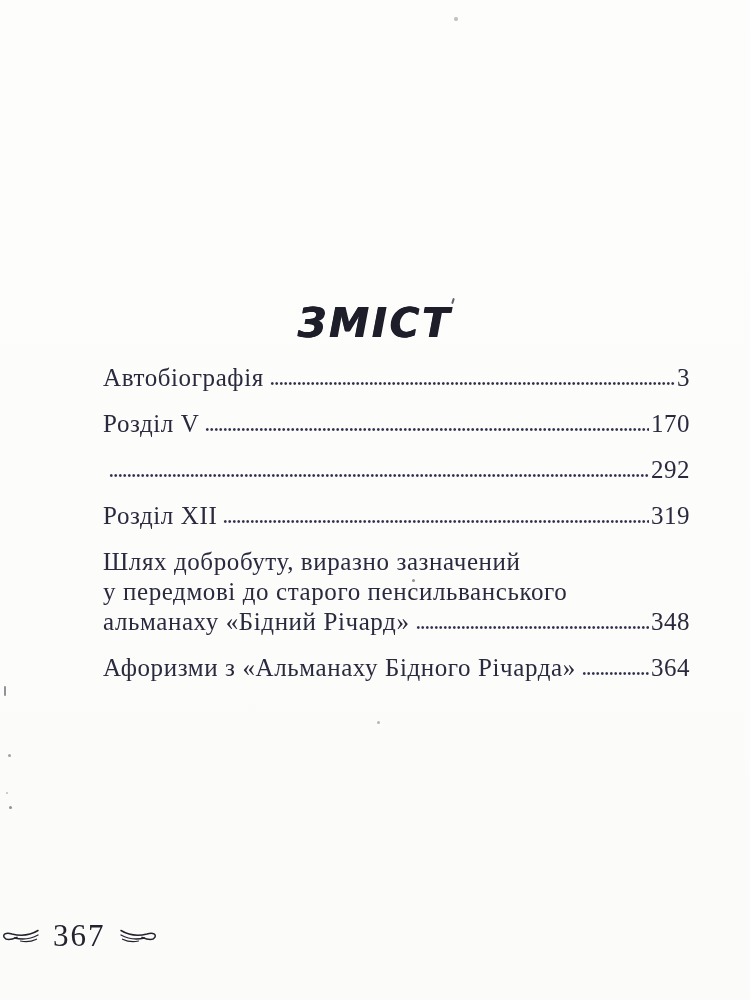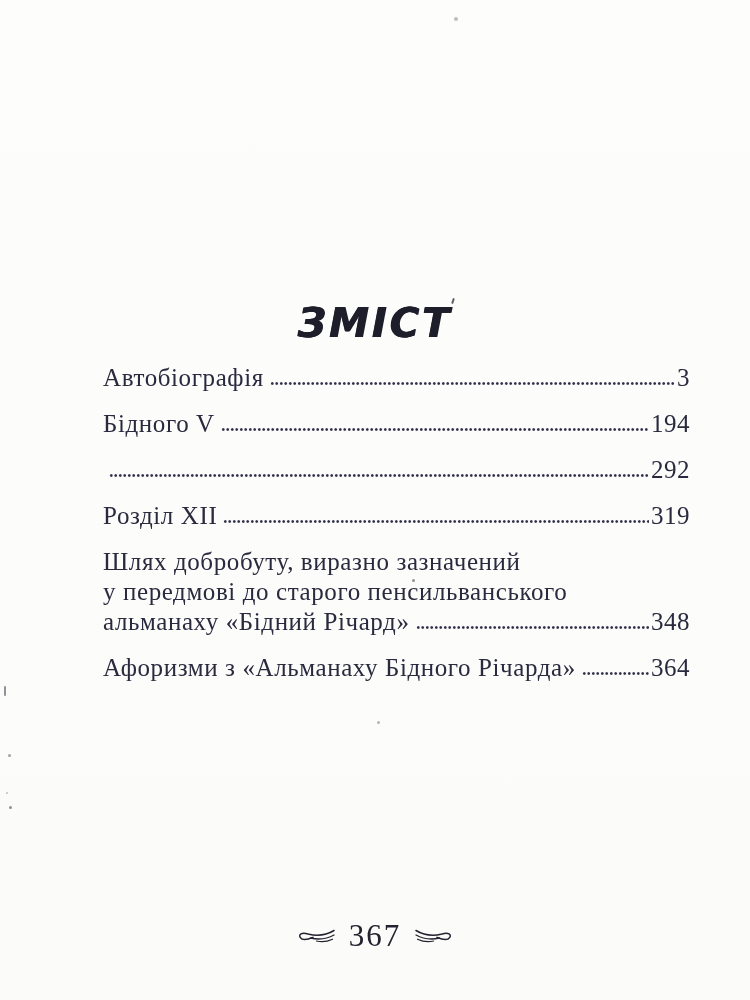--- a/index.html
+++ b/index.html
@@ -75,21 +75,20 @@
   }
   .toc-block .toc-row {
     margin-bottom: 16px;
   }
   .footer {
     position: absolute;
     left: 0;
     right: 0;
     top: 918px;
     display: flex;
-    justify-content: center;
     align-items: center;
     gap: 13px;
     color: #23232f;
   }
   .footer-num {
     font-size: 31px;
     letter-spacing: 2px;
   }
   .flourish {
     width: 40px;
@@ -119,23 +118,23 @@
 
   <div class="toc">
 
     <div class="toc-row">
       <span class="toc-label">Автобіографія</span>
       <span class="leader"></span>
       <span class="toc-page">3</span>
     </div>
 
     <div class="toc-row">
-      <span class="toc-label">Бідного V</span>
+      <span class="toc-label">Розділ V</span>
       <span class="leader"></span>
-      <span class="toc-page">194</span>
+      <span class="toc-page">170</span>
     </div>
 
     <div class="toc-row">
       <span class="leader"></span>
       <span class="toc-page">292</span>
     </div>
 
     <div class="toc-row">
       <span class="toc-label">Розділ XII</span>
       <span class="leader"></span>

